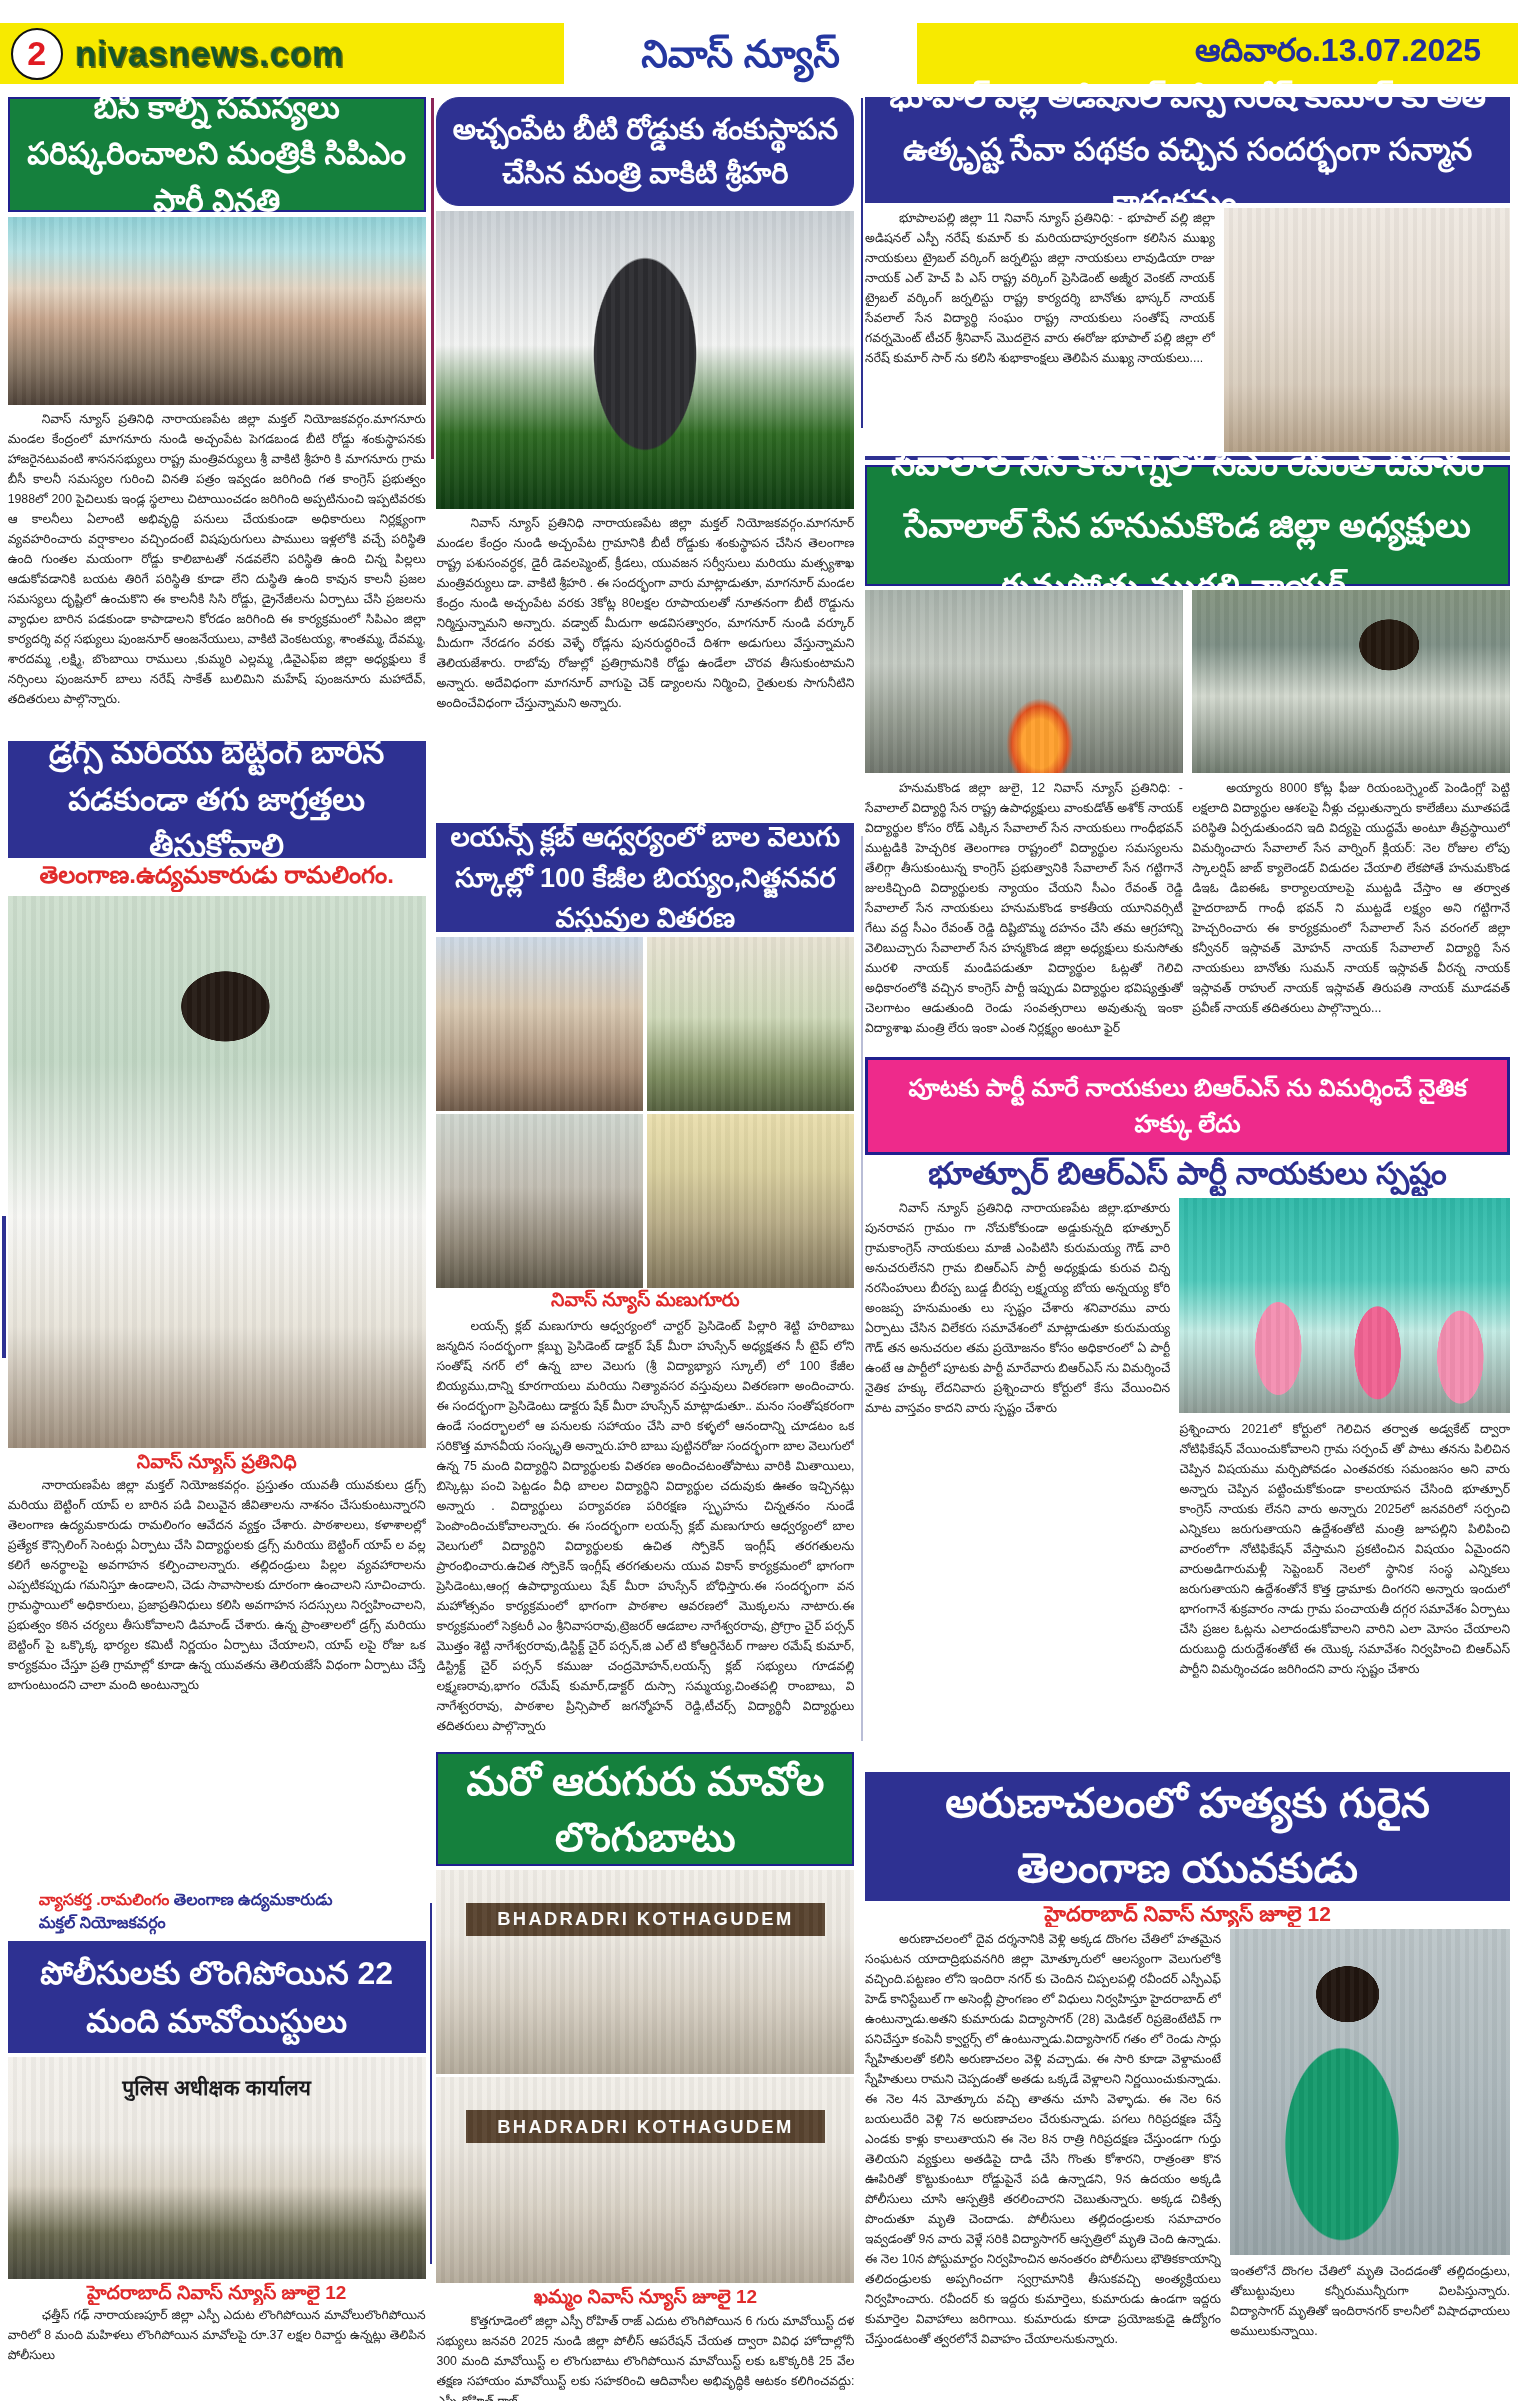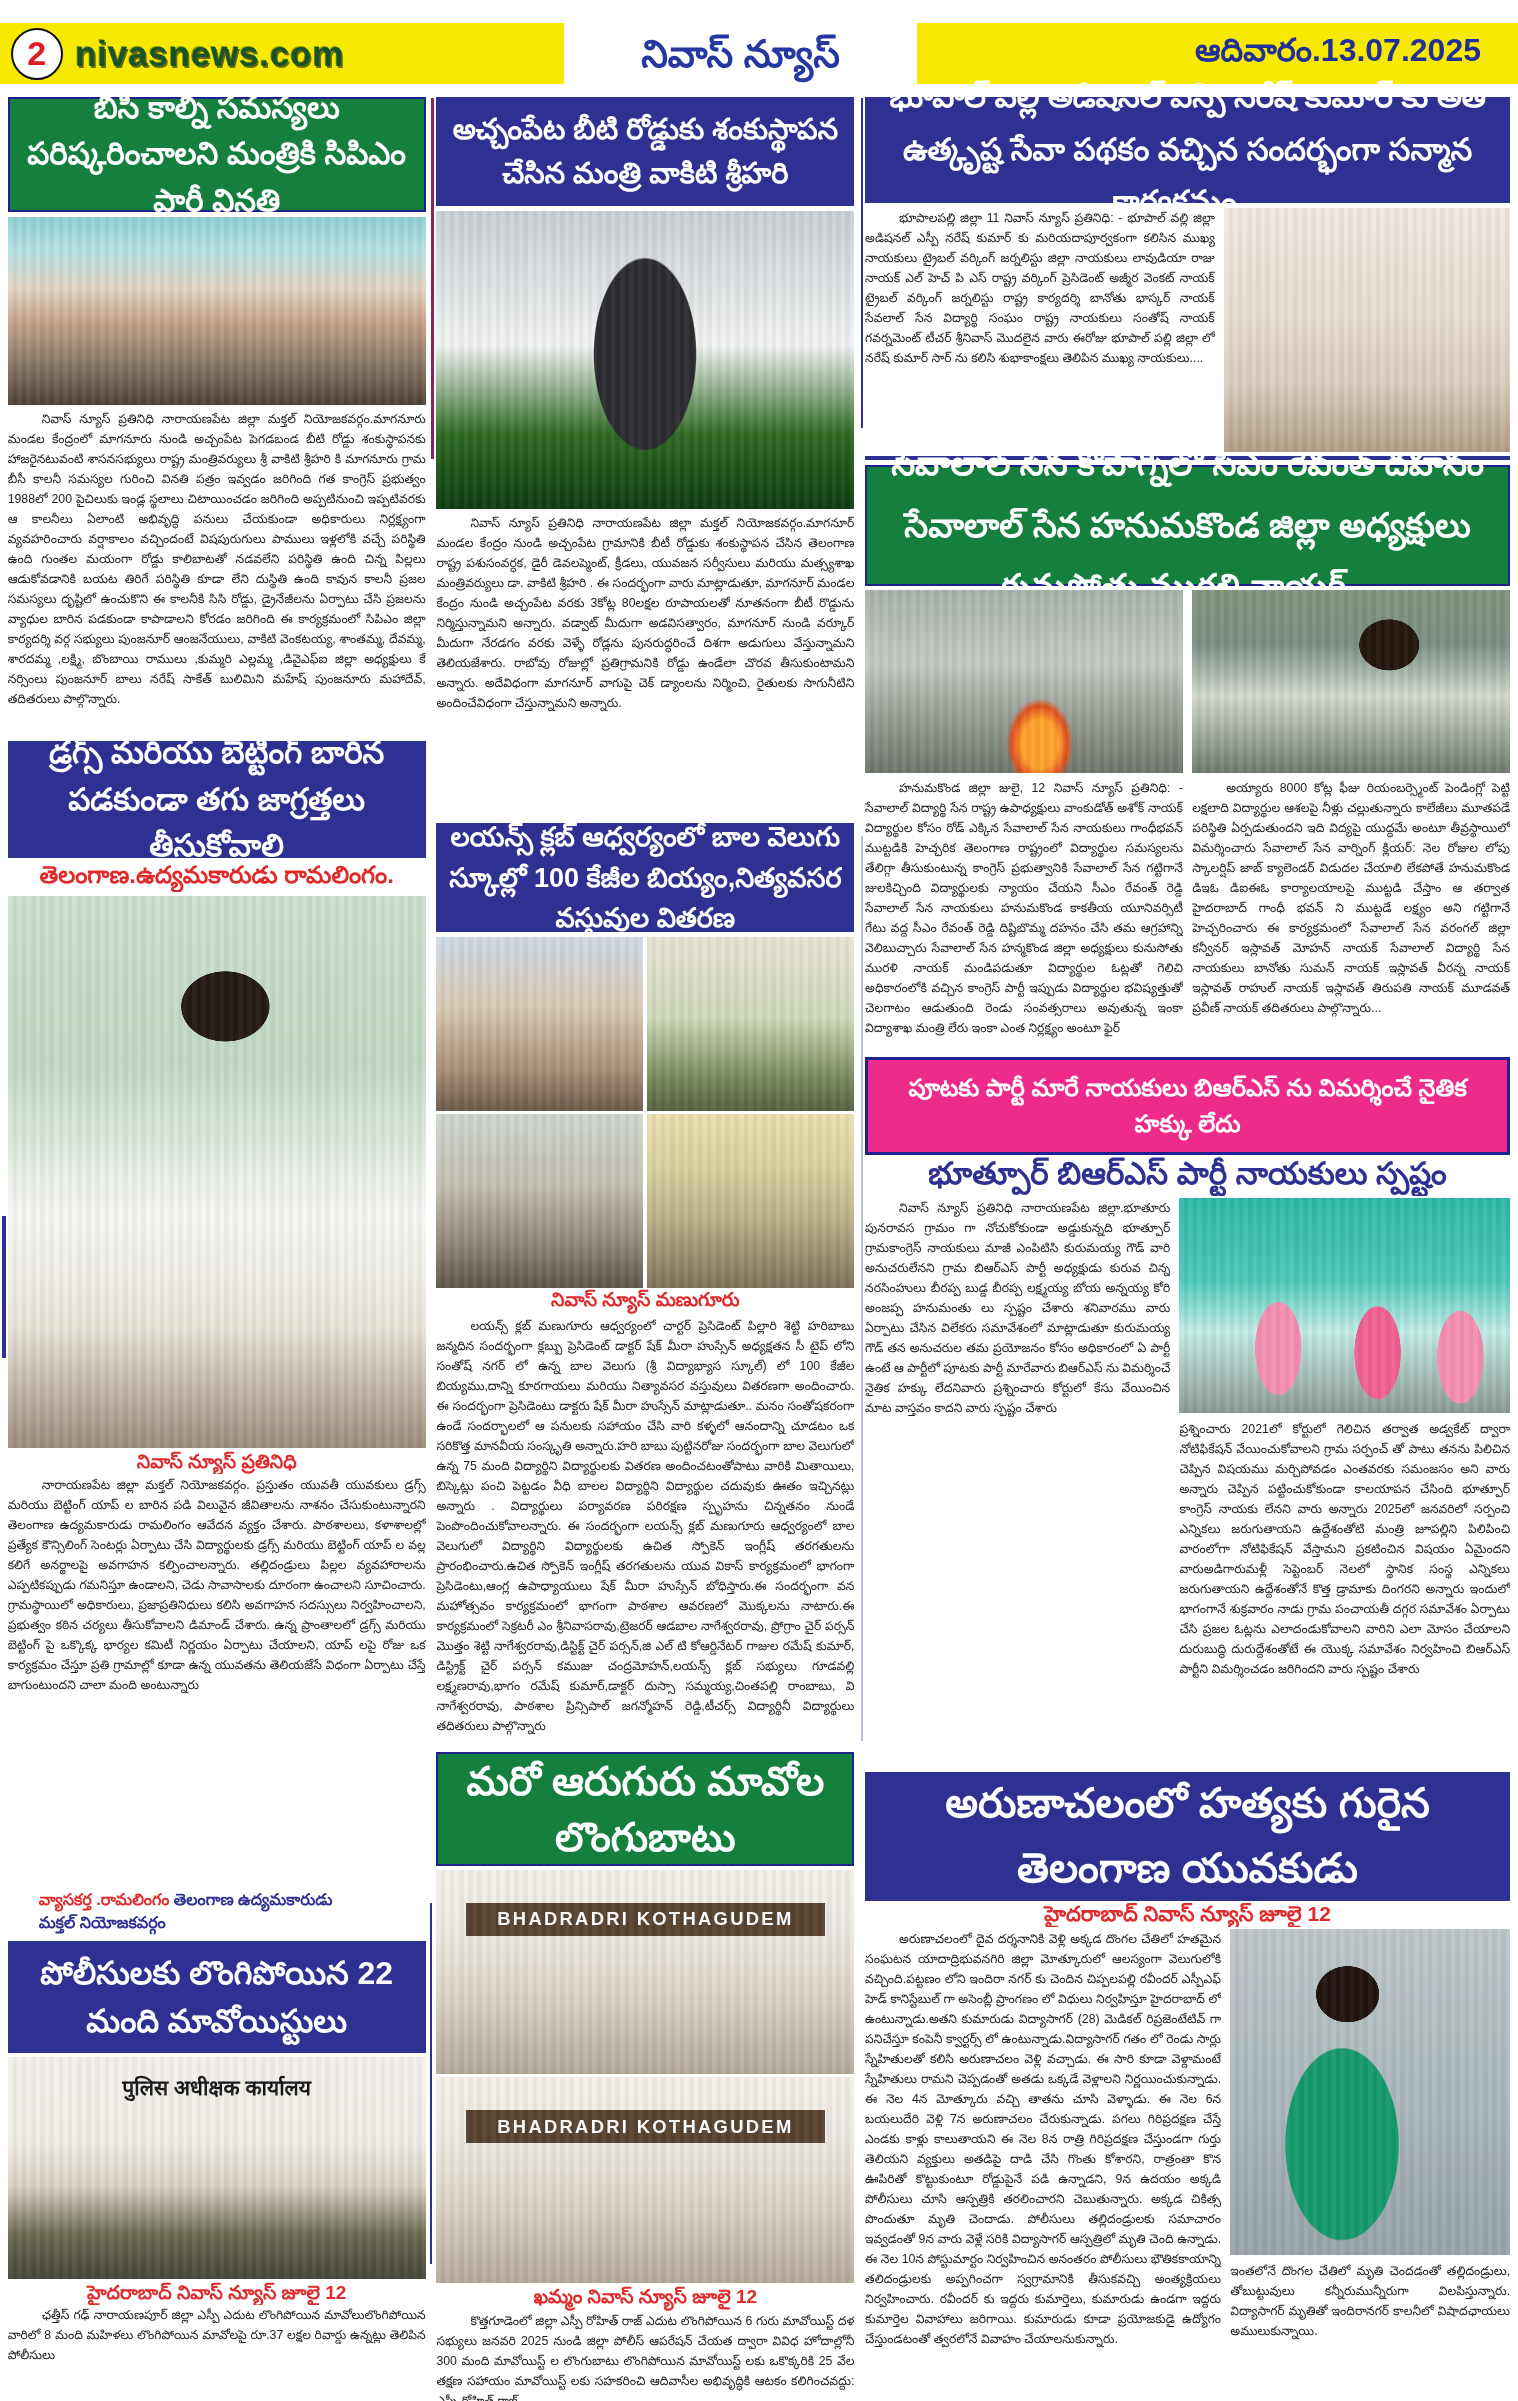--- a/index.html
+++ b/index.html
@@ -135,31 +135,31 @@
 
       <div class="caption-red mt4" style="height:23px;">హైదరాబాద్ నివాస్ న్యూస్ జూలై 12</div>
 
       <div class="body-text" style="height:77px;">
         <p>ఛత్తీస్ గఢ్ నారాయణపూర్ జిల్లా ఎస్పీ ఎదుట లొంగిపోయిన మావోలులొంగిపోయిన వారిలో 8 మంది మహిళలు లొంగిపోయిన మావోలపై రూ.37 లక్షల రివార్డు ఉన్నట్లు తెలిపిన పోలీసులు</p>
       </div>
     </div>
 
     <div class="col col-mid">
 
-      <div class="hbox hbox-blue mt8" style="height:109px;font-size:29px;">అచ్చంపేట బీటి రోడ్డుకు శంకుస్థాపన చేసిన మంత్రి వాకిటి శ్రీహరి</div>
+      <div class="hbox hbox-blue mt8" style="height:109px;font-size:29px;border-radius:23px;">అచ్చంపేట బీటి రోడ్డుకు శంకుస్థాపన చేసిన మంత్రి వాకిటి శ్రీహరి</div>
 
       <div class="photo p-stone mt6" style="height:298px;">
         <div class="ph-noise"></div>
       </div>
 
       <div class="body-text mt6" style="height:304px;">
         <p>నివాస్ న్యూస్ ప్రతినిధి నారాయణపేట జిల్లా మక్తల్ నియోజకవర్గం.మాగనూర్ మండల కేంద్రం నుండి అచ్చంపేట గ్రామానికి బీటీ రోడ్డుకు శంకుస్థాపన చేసిన తెలంగాణ రాష్ట్ర పశుసంవర్ధక, డైరీ డెవలప్మెంట్, క్రీడలు, యువజన సర్వీసులు మరియు మత్స్యశాఖ మంత్రివర్యులు డా. వాకిటి శ్రీహరి . ఈ సందర్భంగా వారు మాట్లాడుతూ, మాగనూర్ మండల కేంద్రం నుండి అచ్చంపేట వరకు 3కోట్ల 80లక్షల రూపాయలతో నూతనంగా బీటీ రొడ్డును నిర్మిస్తున్నామని అన్నారు. వడ్వాట్ మీదుగా అడవిసత్వారం, మాగనూర్ నుండి వర్కూర్ మీదుగా నేరడగం వరకు వెళ్ళే రోడ్లను పునరుద్ధరించే దిశగా అడుగులు వేస్తున్నామని తెలియజేశారు. రాబోవు రోజుల్లో ప్రతిగ్రామనికి రోడ్డు ఉండేలా చొరవ తీసుకుంటామని అన్నారు. అదేవిధంగా మాగనూర్ వాగుపై చెక్ డ్యాంలను నిర్మించి, రైతులకు సాగునీటిని అందించేవిధంగా చేస్తున్నామని అన్నారు.</p>
       </div>
 
-      <div class="hbox hbox-blue mt8" style="height:109px;font-size:27px;">లయన్స్ క్లబ్ ఆధ్వర్యంలో బాల వెలుగు స్కూల్లో 100 కేజీల బియ్యం,నిత్యవసర వస్తువుల వితరణ</div>
+      <div class="hbox hbox-blue mt8" style="height:109px;font-size:27px;">లయన్స్ క్లబ్ ఆధ్వర్యంలో బాల వెలుగు స్కూల్లో 100 కేజీల బియ్యం,నిత్జనవర వస్తువుల వితరణ</div>
 
       <div class="collage mt6" style="height:351px;">
         <div class="photo c1">
             <div class="ph-noise"></div>
           </div>
         <div class="photo c2">
             <div class="ph-noise"></div>
           </div>
         <div class="photo c3">
             <div class="ph-noise"></div>

